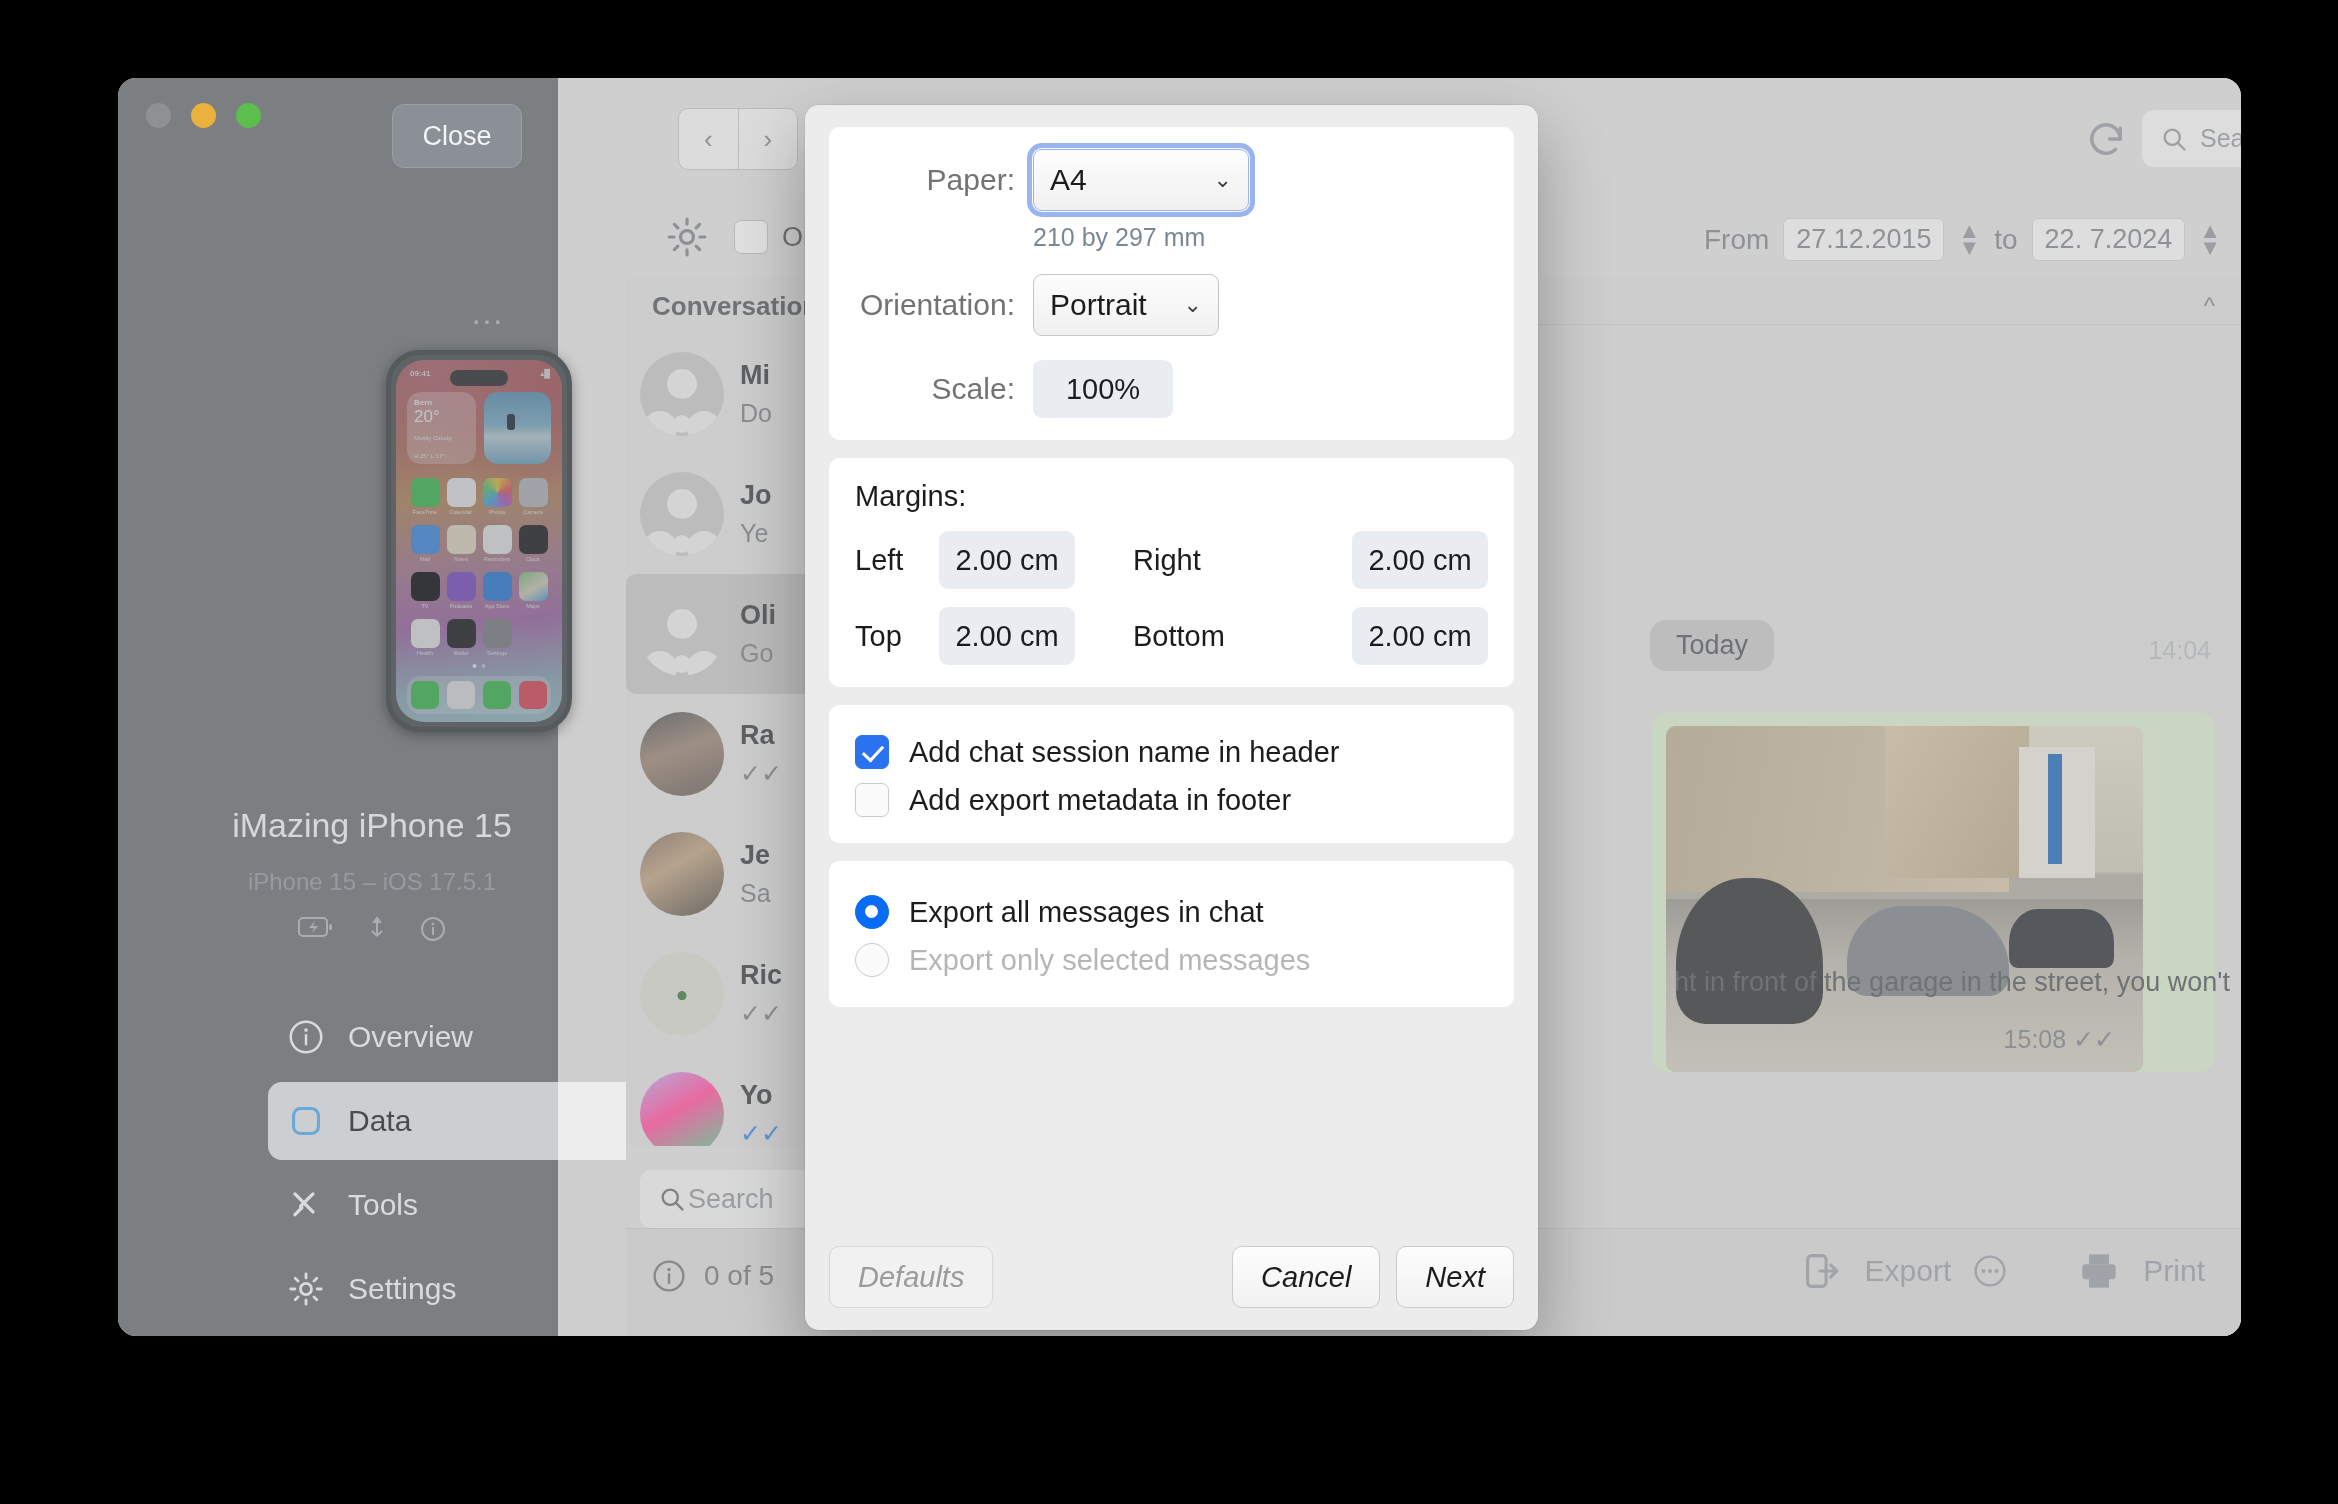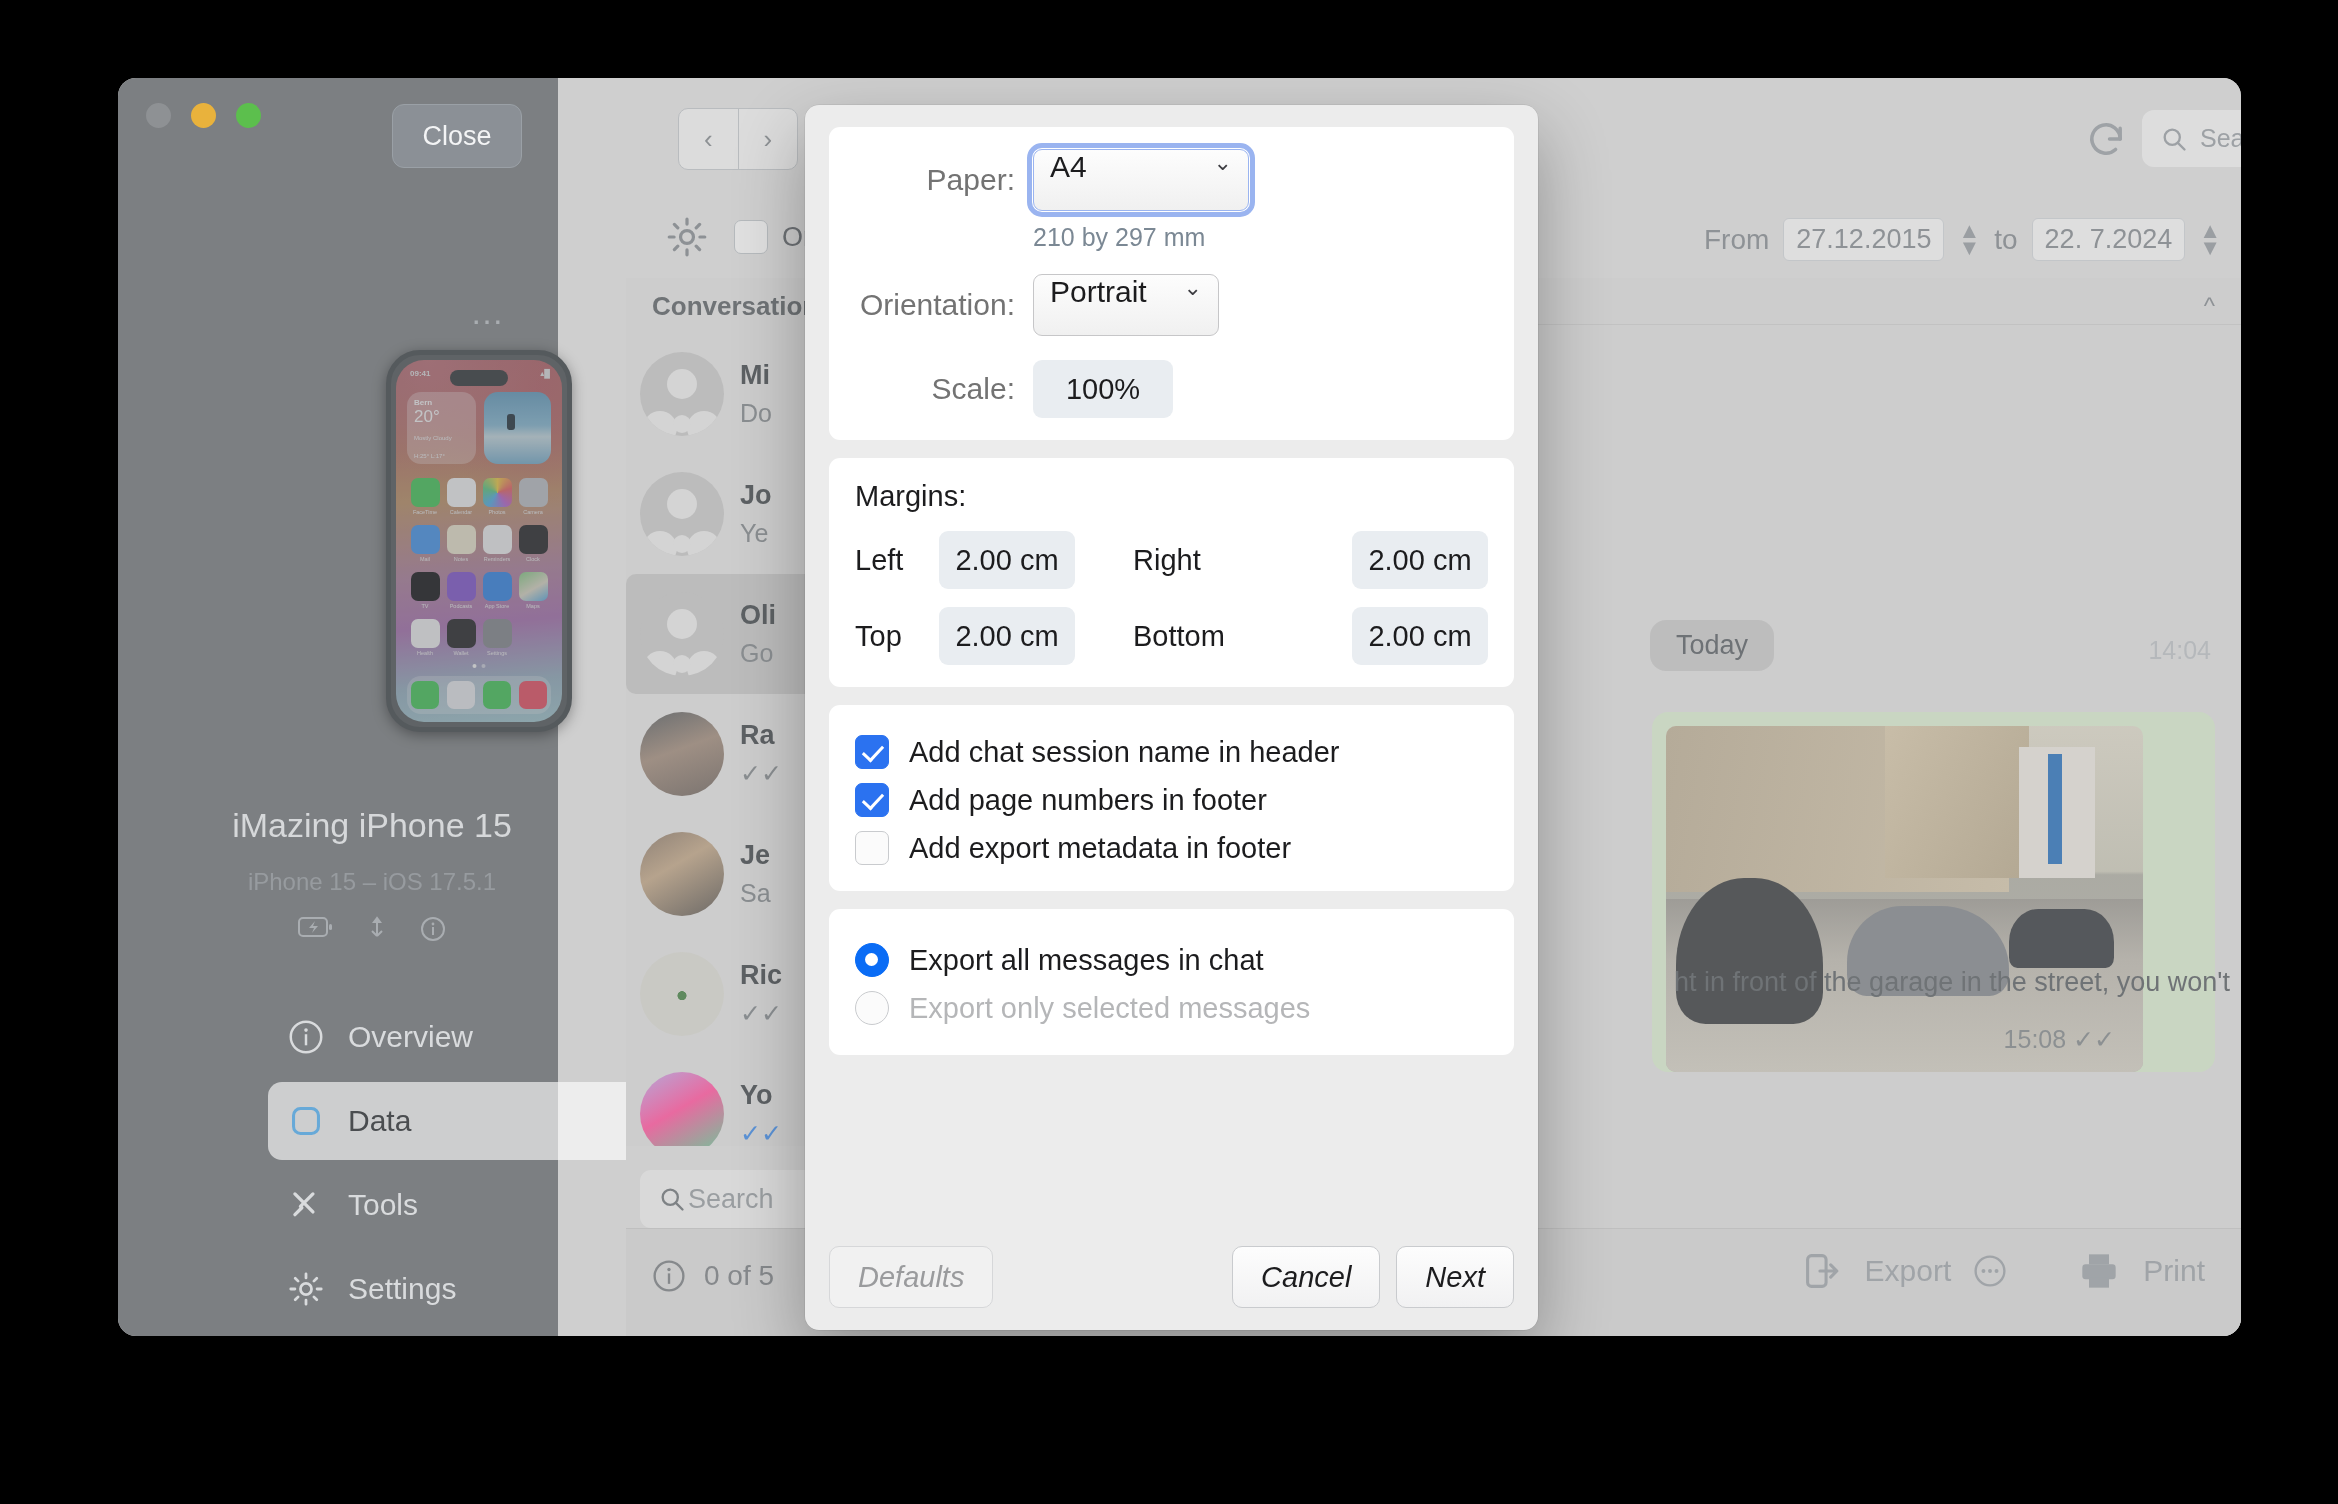--- a/index.html
+++ b/index.html
@@ -232,21 +232,21 @@
   .card { background: #fff; border-radius: 11px; padding: 22px 26px; margin-bottom: 18px; }
 
   .frow { display: flex; align-items: center; }
   .flabel { font-size: 30px; color: #737373; text-align: right; }
   .paper-label { width: 160px; }
 
   .select {
     position: relative; height: 62px; border-radius: 9px;
     background: linear-gradient(180deg,#fdfdfd,#f0f0f0);
     border: 1px solid #c6c6c8;
-    display: flex; align-items: flex-start; padding: 0 16px;
+    display: flex; align-items: center; padding: 0 16px;
     font-size: 30px; color: #1c1c1e;
   }
   .select .chev { position: absolute; right: 16px; color: #3c3c41; font-size: 22px; }
   .select.focused {
     outline: 5px solid #9ab4f0; outline-offset: 1px;
     border-color: #9ab4f0;
   }
   .sub-note { font-size: 25px; color: #7b8894; margin: 12px 0 0 178px; }
 
   .field {
@@ -689,24 +689,20 @@
         <div class="mlabel r">Bottom</div>
         <div class="field">2.00 cm</div>
       </div>
     </div>
 
     <div class="card" style="padding:30px 26px 26px 26px">
       <div class="opt-row">
         <span class="cbox on"></span>
         <span class="opt-label">Add chat session name in header</span>
       </div>
-      <div class="opt-row">
-        <span class="cbox on"></span>
-        <span class="opt-label">Add page numbers in footer</span>
-      </div>
       <div class="opt-row" style="margin-bottom:0">
         <span class="cbox"></span>
         <span class="opt-label">Add export metadata in footer</span>
       </div>
     </div>
 
     <div class="card" style="padding:34px 26px 30px 26px">
       <div class="opt-row">
         <span class="rbox on"></span>
         <span class="opt-label">Export all messages in chat</span>

